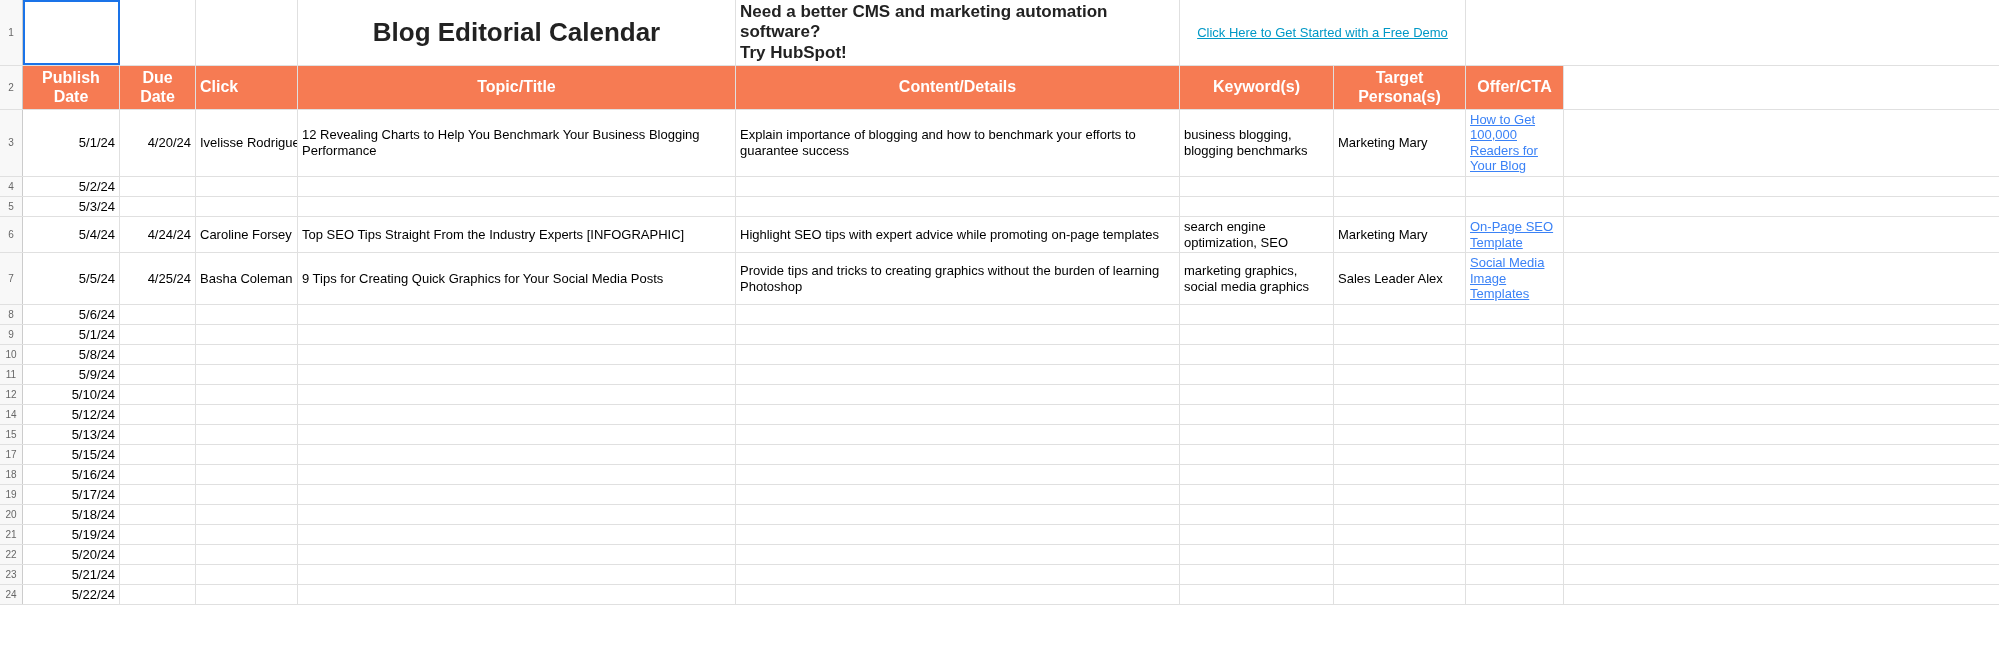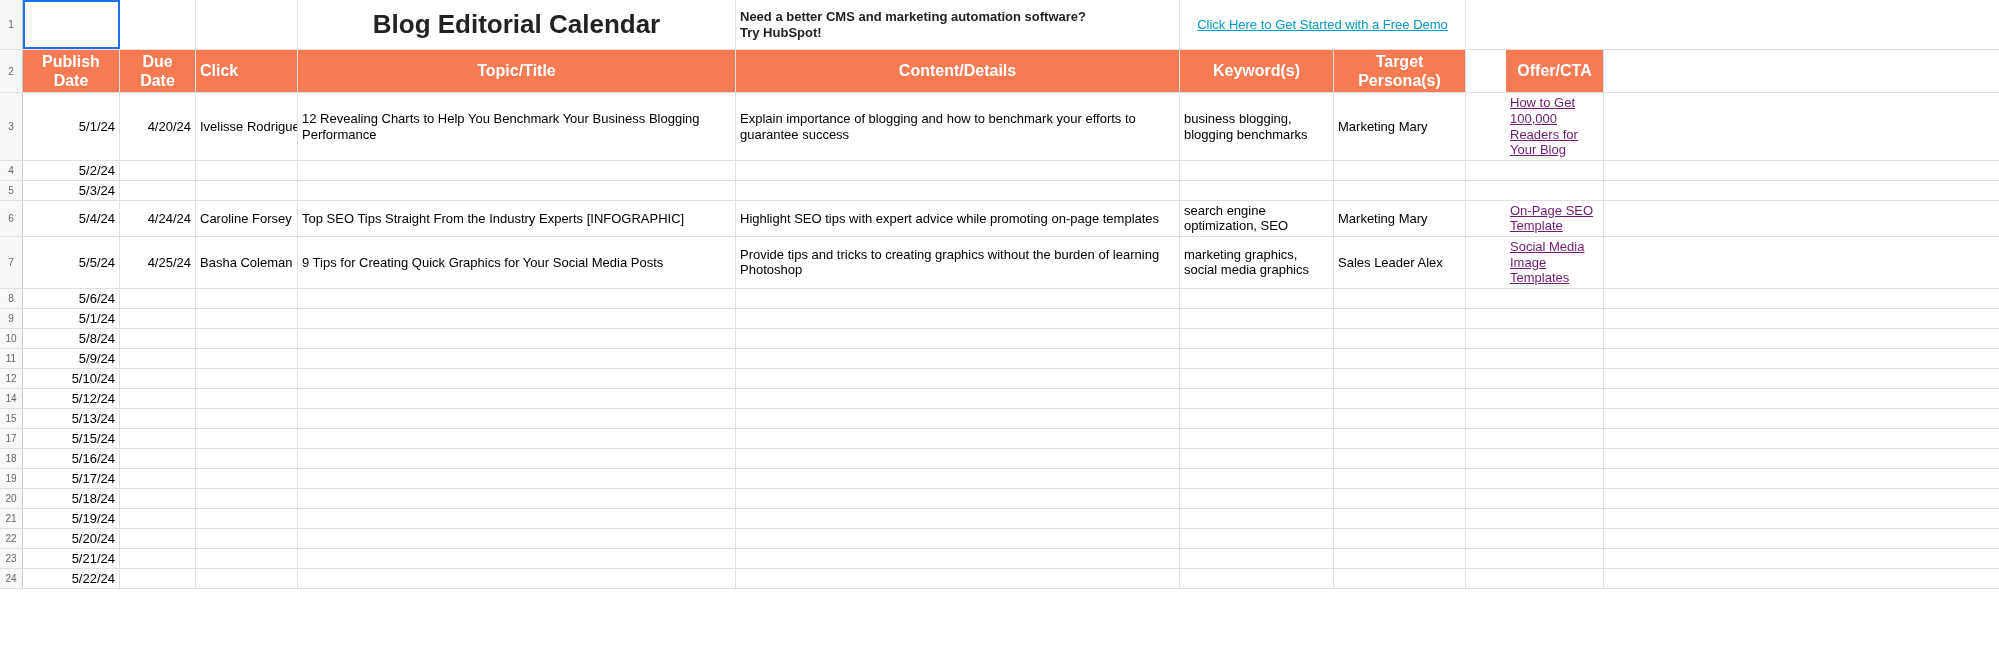--- a/index.html
+++ b/index.html
@@ -28,37 +28,37 @@
 }
 .cell.wrap { white-space: normal; line-height: 1.2; }
 
 .c-pub { width: 97px; justify-content: flex-end; text-align: center; }
 .c-due { width: 76px; justify-content: flex-end; }
 .c-auth { width: 102px; }
 .c-topic { width: 438px; }
 .c-content { width: 444px; }
 .c-kw { width: 154px; }
 .c-persona { width: 132px; }
-.c-offer { width: 98px; margin-left: 40px; }
+.c-offer { width: 98px; }
 
 .title-banner {
   font-size: 26px; font-weight: 800; color: #222;
   justify-content: center;
 }
-.cms-text { font-size: 13px; font-weight: 600; color: #222; }
+.cms-text { font-size: 17px; font-weight: 600; color: #222; }
 .demo-link { color: #0098c6; font-weight: 400; text-decoration: underline; justify-content: center; text-align: center; }
 
 .header-row .cell {
   background: #f67b53; color: #fff; font-weight: 700; font-size: 16px;
   justify-content: center; text-align: center;
 }
 
 .selected { outline: 2px solid #1a73e8; outline-offset: -2px; background: #fff; }
 
-.link { color: #701a75; text-decoration: underline; cursor: pointer; }
+.link { color: #3b82f6; text-decoration: underline; cursor: pointer; }
 
 .row1-right { border: none; }
 </style>
 </head>
 <body>
 
 <div class="sheet">
 
   <div class="row tall">
     <div class="rownum">1</div>

